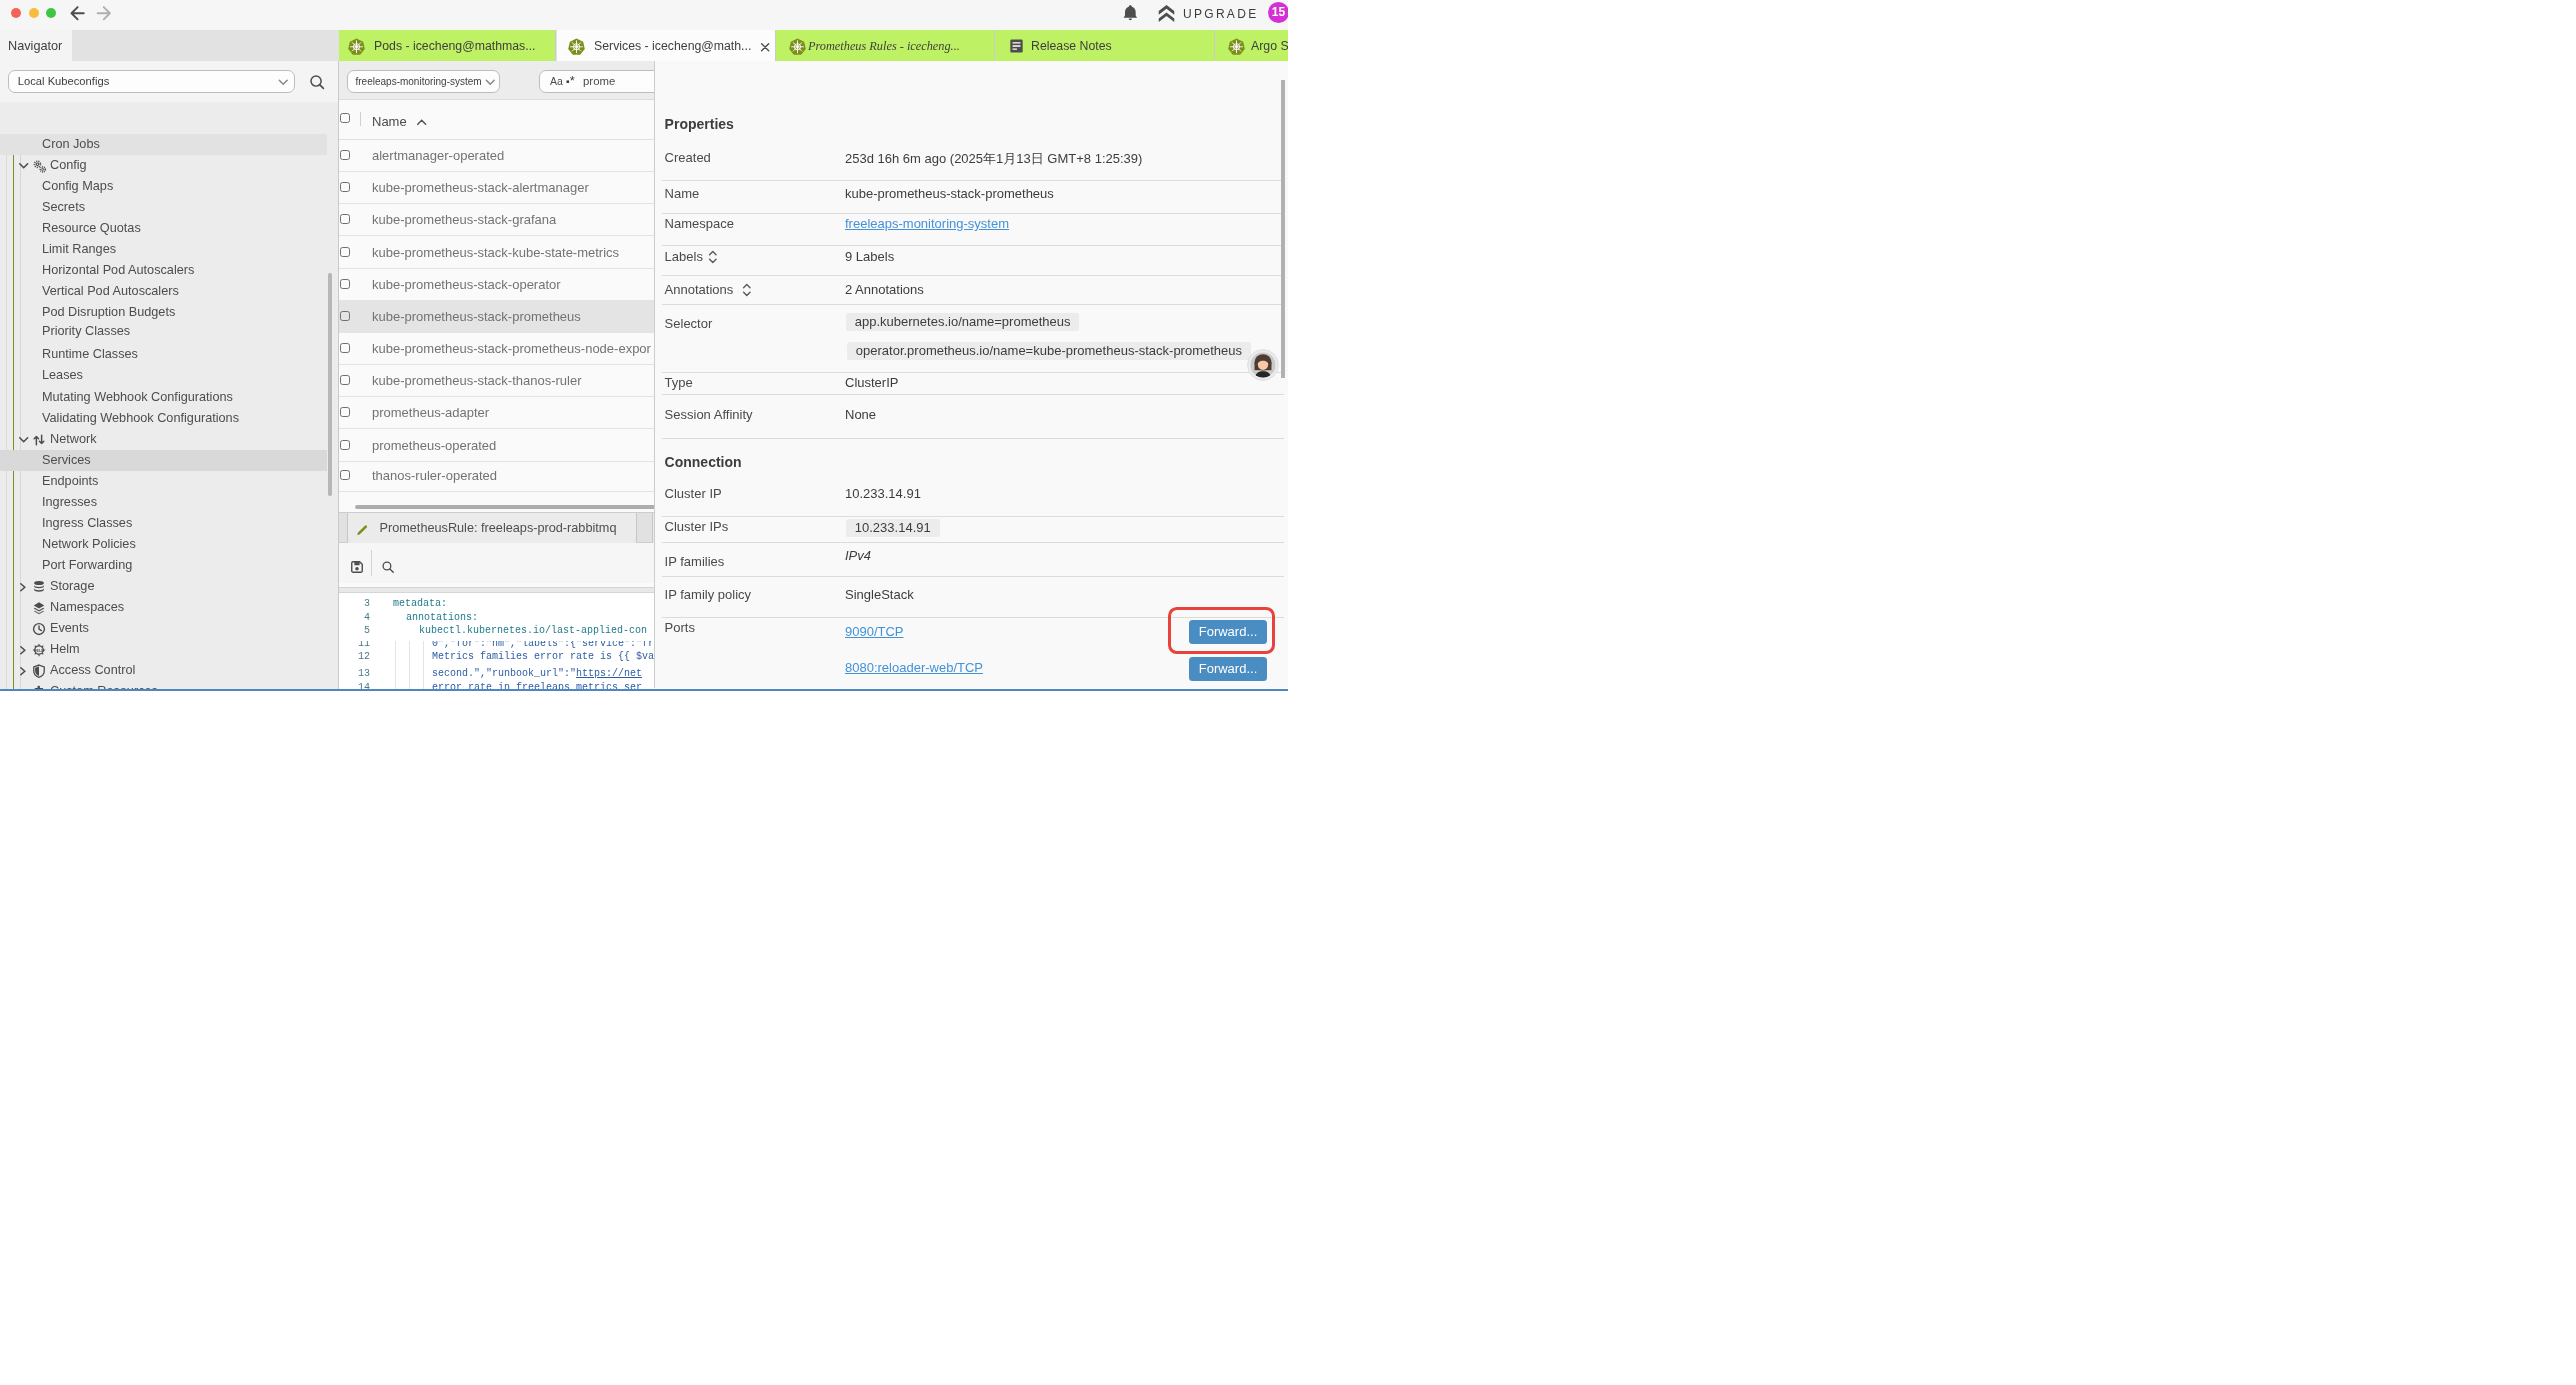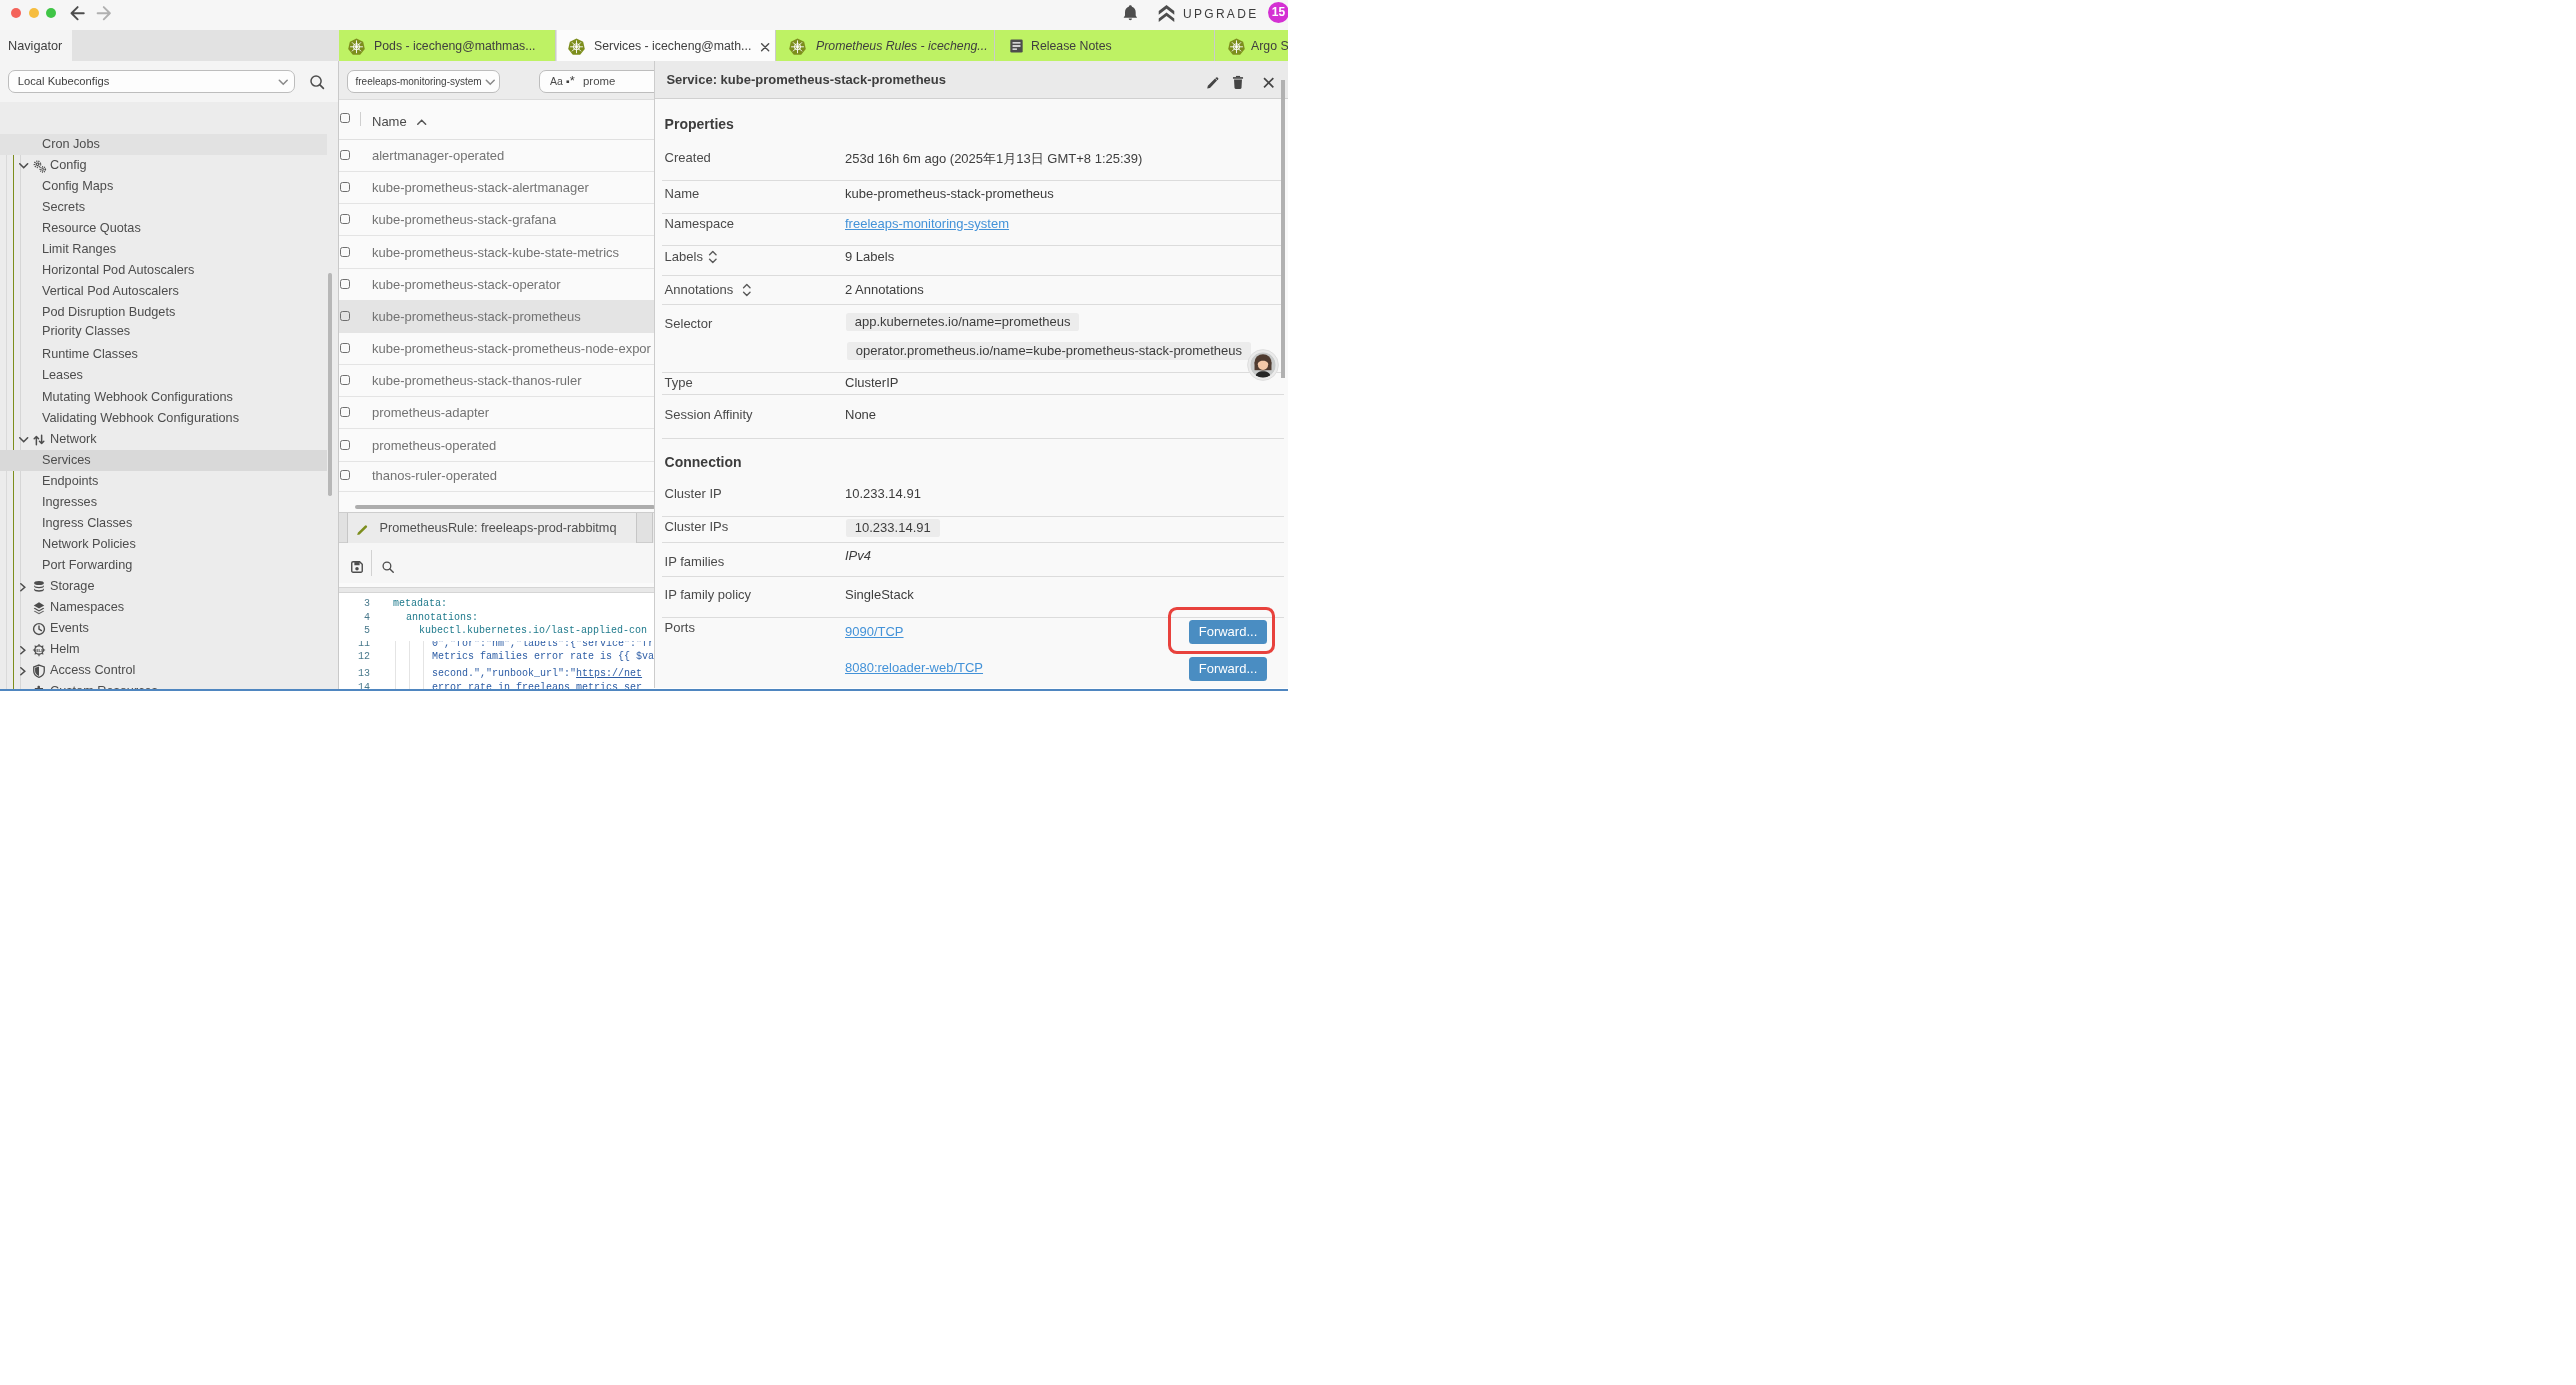--- a/index.html
+++ b/index.html
@@ -99,21 +99,21 @@
   </div>
   <div class="tab" style="left:776px;width:219px;">
     <svg class="k8s" style="left:13px" width="17" height="17" viewBox="0 0 17 17">
         <polygon points="8.5,0.5 15.15,3.7 16.79,10.89 12.19,16.66 4.81,16.66 0.21,10.89 1.85,3.7" fill="#7d8e1d"></polygon>
         <g stroke="#fff" stroke-width="0.9" fill="none">
           <path d="M8.5 2.4 L8.5 15.2 M2.1 8.8 L14.9 8.8 M4 4.3 L13 13.3 M13 4.3 L4 13.3"></path>
           <circle cx="8.5" cy="8.8" r="3.1"></circle>
           <circle cx="8.5" cy="8.8" r="1.1" fill="#fff" stroke="none"></circle>
         </g>
       </svg>
-    <span class="ttext" style="left:40px;font-style:italic;">Prometheus Rules - icecheng...</span>
+    <span class="ttext" style="left:32px;font-style:italic;font-family:Liberation Serif, serif;">Prometheus Rules - icecheng...</span>
   </div>
   <div class="tab" style="left:995px;width:220px;">
     <svg class="abs" style="left:14px;top:8px" width="15" height="16" viewBox="0 0 17 18">
         <rect x="1.5" y="1.5" width="14" height="15" rx="1.5" fill="#4d4d4d"></rect>
         <path d="M4 5.5 h9 M4 9 h9 M4 12.5 h5" stroke="#fff" stroke-width="1.6"></path>
       </svg>
     <span class="ttext" style="left:36px;">Release Notes</span>
   </div>
   <div class="tab" style="left:1215px;width:73px;border-right:none;">
     <svg class="k8s" style="left:13px" width="17" height="17" viewBox="0 0 17 17">
@@ -390,34 +390,20 @@
     <div class="abs" style="left:80px;top:32px;color:#1f7a8c;white-space:nowrap;z-index:3;">kubectl.kubernetes.io/last-applied-con</div>
     <div class="abs lno" style="top:58px;">12</div>
     <div class="abs" style="left:93px;top:58px;white-space:nowrap;">Metrics families error rate is {{ $va</div>
     <div class="abs lno" style="top:75px;">13</div>
     <div class="abs" style="left:93px;top:75px;white-space:nowrap;">second.","runbook_url":"<span style="text-decoration:underline;">https://net</span></div>
     <div class="abs lno" style="top:89px;">14</div>
     <div class="abs" style="left:93px;top:89px;white-space:nowrap;">error rate in freeleaps metrics ser</div>
   </div>
 </div>
 <div class="abs" id="drawer">
-  <div class="abs" style="left:0;top:0;width:634px;height:38px;background:#eaeaea;border-bottom:0.9px solid #d0d0d0;">
-    <div class="abs" style="left:11.4px;top:10.5px;font-size:13px;font-weight:bold;color:#3d3d3d;">Service: kube-prometheus-stack-prometheus</div>
-    <svg class="abs" style="left:551px;top:14.5px" width="13.6" height="13.6" viewBox="0 0 17 17">
-        <path d="M1.5 15.5 L2.3 12.2 L11.3 3.2 L13.8 5.7 L5 14.9 Z M12.2 2.3 a1.9 1.9 0 0 1 2.7 2.7 L14.5 5.4 L11.8 2.7 Z" fill="#454545"></path>
-      </svg>
-    <svg class="abs" style="left:576px;top:14px" width="14" height="14.5" viewBox="0 0 18 19">
-        <path d="M3.8 5.8 L14.2 5.8 L13.6 16.8 a1.6 1.6 0 0 1 -1.6 1.5 L6 18.3 a1.6 1.6 0 0 1 -1.6 -1.5 Z" fill="#454545"></path>
-        <rect x="2.4" y="2.8" width="13.2" height="2.1" fill="#454545"></rect>
-        <path d="M6.3 2.8 L6.3 1.2 L11.7 1.2 L11.7 2.8" fill="#454545"></path>
-      </svg>
-    <svg class="abs" style="left:608px;top:16px" width="11.4" height="11.4" viewBox="0 0 13 13">
-        <path d="M1.2 1.2 L11.8 11.8 M11.8 1.2 L1.2 11.8" stroke="#454545" stroke-width="1.9"></path>
-      </svg>
-  </div>
   <div class="abs" style="left:9.6px;top:55px;font-size:14px;font-weight:bold;color:#3d3d3d;">Properties</div>
   <div class="dlabel" style="top:89px;">Created</div>
     <div class="dvalue" style="top:89px;">253d 16h 6m ago (2025年1月13日 GMT+8 1:25:39)</div>
   <div class="dline" style="top:119px;"></div>
   <div class="dlabel" style="top:125px;">Name</div>
     <div class="dvalue" style="top:125px;">kube-prometheus-stack-prometheus</div>
   <div class="dline" style="top:152px;"></div>
   <div class="dlabel" style="top:155px;">Namespace</div>
     <div class="dvalue dlink" style="top:155px;">freeleaps-monitoring-system</div>
   <div class="dline" style="top:184px;"></div>

